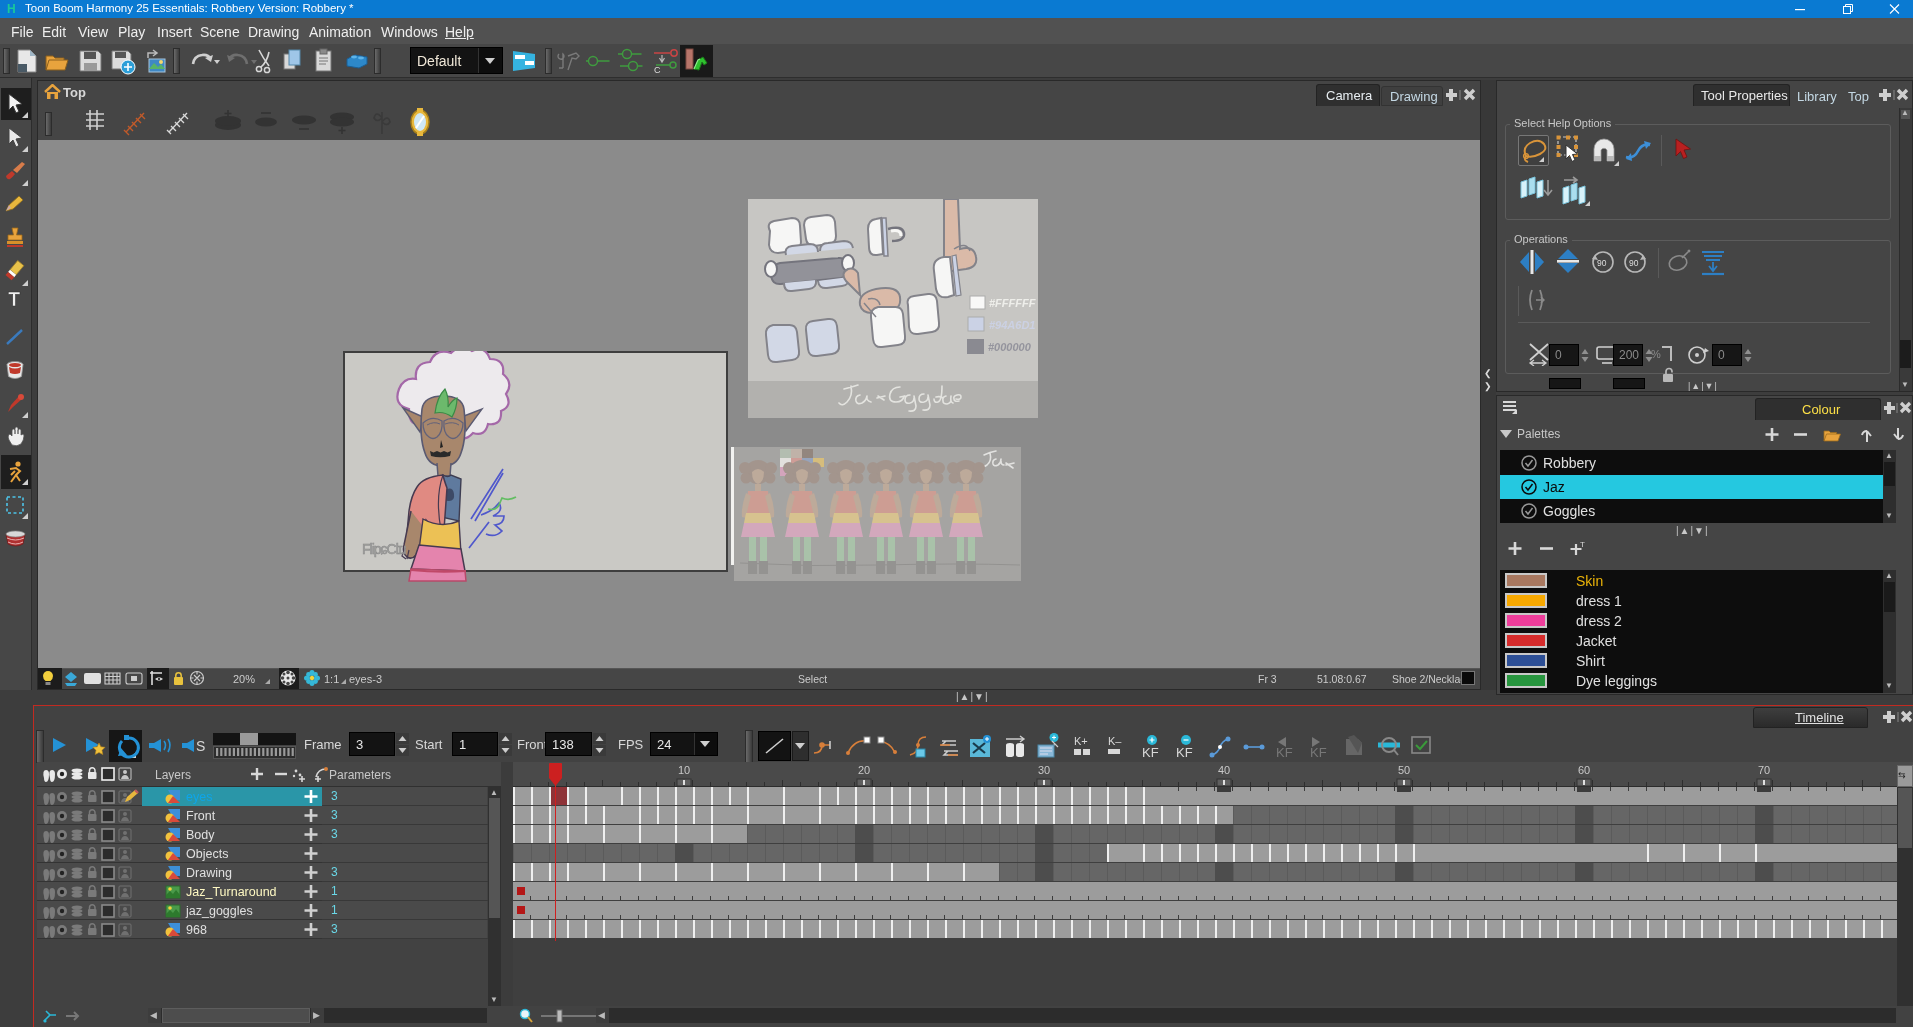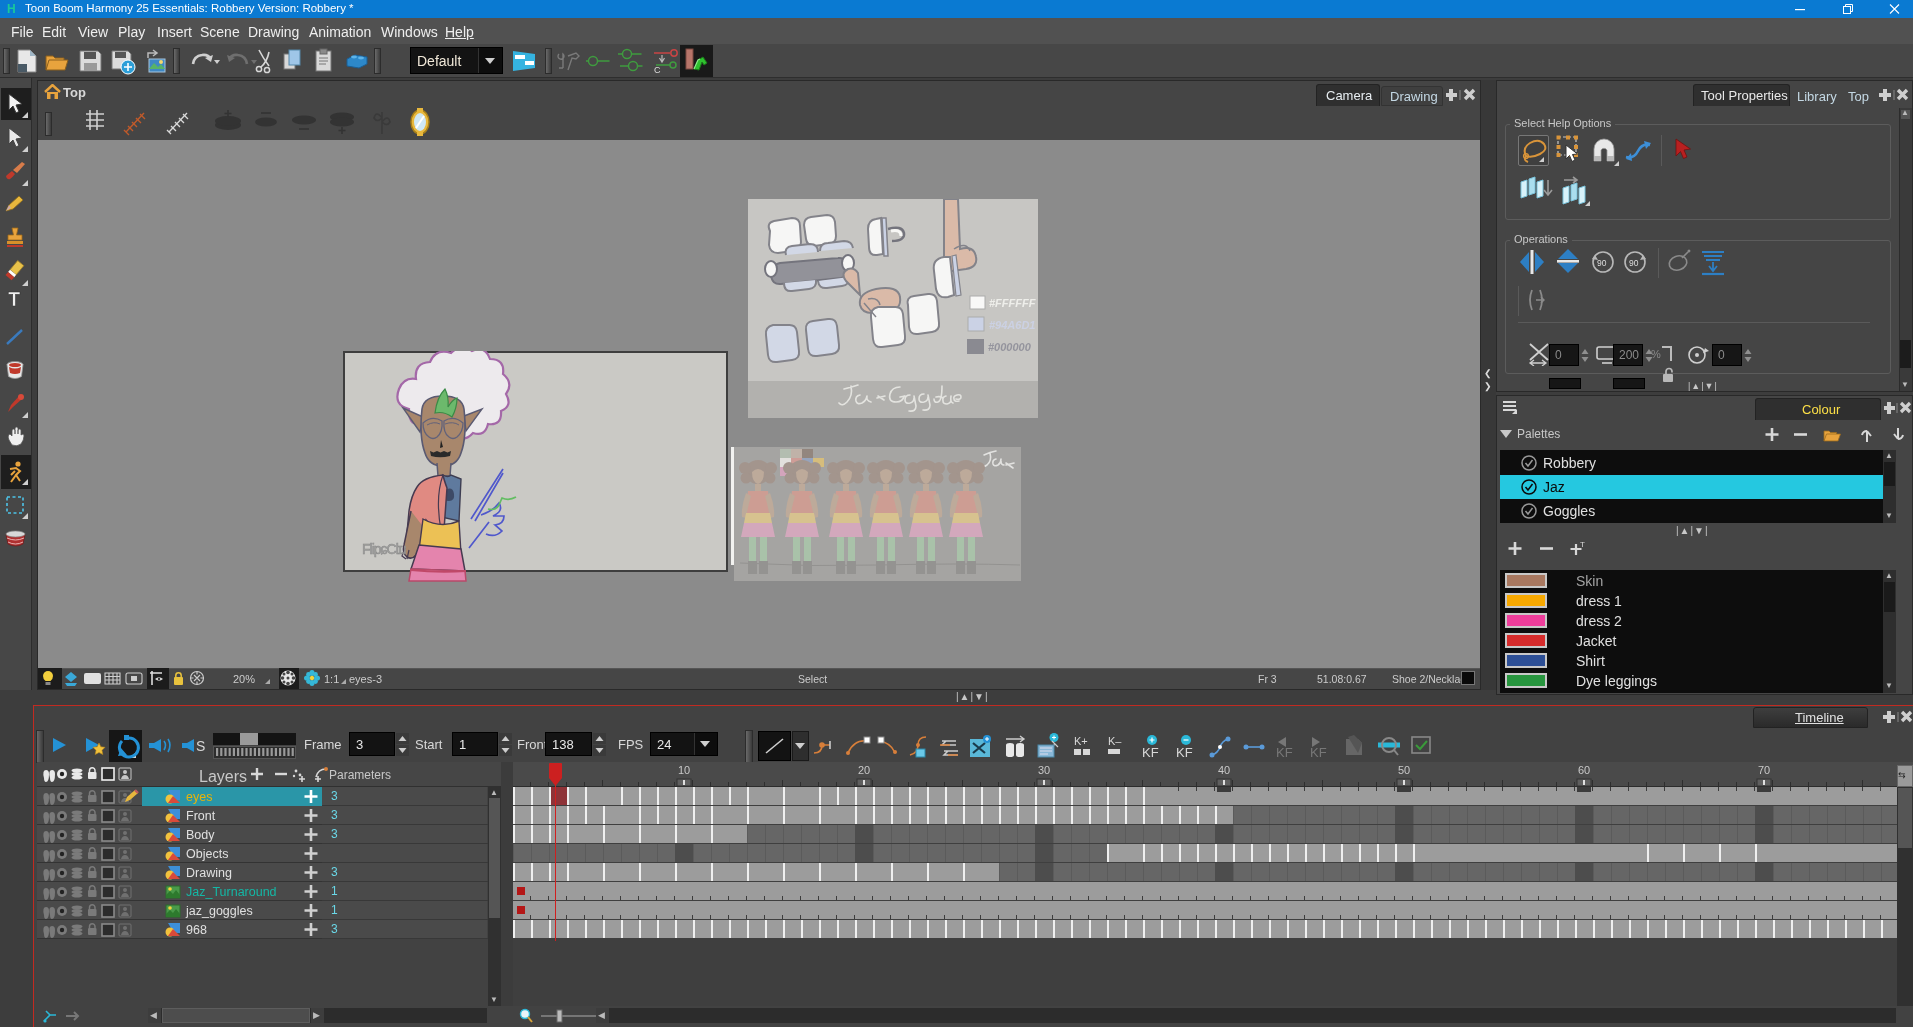--- a/index.html
+++ b/index.html
@@ -793,21 +793,21 @@
 <div class="abs" style="left:1884px;top:462px;width:11px;height:24px;background:#1a1a1a;"></div>
 <div class="txt" style="left:1676px;top:525px;color:#c8c8c8;font-size:10px;letter-spacing:1px;">|▲|▼|</div>
 <svg class="abs" style="left:1506px;top:540px" width="90" height="18" viewBox="0 0 90 18">
  <path d="M9 2 v13 M2.5 8.5 h13" stroke="#d8d8d8" stroke-width="2.6"></path>
  <path d="M34 8.5 h13" stroke="#d8d8d8" stroke-width="2.6"></path>
  <path d="M70 4 v11 M64.5 9 h11" stroke="#d8d8d8" stroke-width="2.2"></path>
  <text x="74" y="7" font-size="8" fill="#d8d8d8">T</text>
 </svg>
 <div class="abs" style="left:1500px;top:570px;width:396px;height:123px;background:#0d0d0d;"></div>
 <div class="abs" style="left:1505px;top:573px;width:42px;height:15px;background:#a87860;border:2px solid #c8c8c8;"></div>
-<div class="txt" style="left:1576px;top:573px;color:#a3a3a3;font-size:14px;">Skin</div>
+<div class="txt" style="left:1576px;top:573px;color:#eab308;font-size:14px;">Skin</div>
 <div class="abs" style="left:1505px;top:593px;width:42px;height:15px;background:#f7a800;border:2px solid #c8c8c8;"></div>
 <div class="txt" style="left:1576px;top:593px;color:#e0e0e0;font-size:14px;">dress 1</div>
 <div class="abs" style="left:1505px;top:613px;width:42px;height:15px;background:#ee3d9b;border:2px solid #c8c8c8;"></div>
 <div class="txt" style="left:1576px;top:613px;color:#e0e0e0;font-size:14px;">dress 2</div>
 <div class="abs" style="left:1505px;top:633px;width:42px;height:15px;background:#d62b2b;border:2px solid #c8c8c8;"></div>
 <div class="txt" style="left:1576px;top:633px;color:#e0e0e0;font-size:14px;">Jacket</div>
 <div class="abs" style="left:1505px;top:653px;width:42px;height:15px;background:#2d4f96;border:2px solid #c8c8c8;"></div>
 <div class="txt" style="left:1576px;top:653px;color:#e0e0e0;font-size:14px;">Shirt</div>
 <div class="abs" style="left:1505px;top:673px;width:42px;height:15px;background:#27953e;border:2px solid #c8c8c8;"></div>
 <div class="txt" style="left:1576px;top:673px;color:#e0e0e0;font-size:14px;">Dye leggings</div>
@@ -1026,21 +1026,21 @@
         <rect x="46" y="6" width="8.5" height="7" rx="1" fill="#e8e8e8"></rect>
         <path d="M47.5 6 v-1.5 a2.7 2.7 0 0 1 5.5 0 V6" fill="none" stroke="#e8e8e8" stroke-width="1.5"></path>
       </g>
  <rect x="60" y="2" width="12" height="12" fill="#2c2c2c" stroke="#f0f0f0" stroke-width="1.6"></rect>
  <g opacity="0.8">
         <rect x="77" y="2" width="12" height="12" rx="1" fill="none" stroke="#e8e8e8" stroke-width="1"></rect>
         <circle cx="83" cy="6" r="2" fill="#e8e8e8"></circle>
         <path d="M79 13 q1 -4 4 -4 q3 0 4 4z" fill="#e8e8e8"></path>
       </g>
 </svg>
-<div class="txt" style="left:155px;top:768px;color:#c8c8c8;font-size:16px;margin-left:44px;">Layers</div>
+<div class="txt" style="left:155px;top:768px;color:#c8c8c8;font-size:12px;">Layers</div>
 <svg class="abs" style="left:250px;top:767px" width="80" height="16" viewBox="0 0 80 16">
  <path d="M7 1 v12 M1 7 h12" stroke="#d8d8d8" stroke-width="2.4"></path>
  <path d="M25 7 h12" stroke="#d8d8d8" stroke-width="2.4"></path>
  <g fill="#d8d8d8">
         <circle cx="46" cy="4" r="1.4"></circle>
         <circle cx="50" cy="8" r="1.4"></circle>
         <circle cx="44" cy="9" r="1.2"></circle>
         <path d="M52 9 v6 m-3 -3 h6" stroke="#d8d8d8" stroke-width="1.6"></path>
       </g>
  <g>
@@ -1077,21 +1077,21 @@
 </svg>
 <svg class="abs" style="left:124px;top:789px" width="16" height="15" viewBox="0 0 16 15">
       <path d="M1 13 l2 -5 l8 -7 l3 3 l-8 7z" fill="#e8b83d"></path>
       <path d="M11 1 l3 3" stroke="#c05a5a" stroke-width="2.4"></path>
     </svg>
 <svg class="abs" style="left:165px;top:789px" width="16" height="15" viewBox="0 0 16 15">
       <path d="M3 1 h12 v10 h-6z" fill="#3d8fd8"></path>
       <circle cx="5" cy="10" r="4.5" fill="#f2c23d"></circle>
       <path d="M8 7 l7 7 h-12z" fill="#d84a3a"></path>
     </svg>
-<div class="txt" style="left:186px;top:790px;color:#eab308;font-size:12.5px;">eyes</div>
+<div class="txt" style="left:186px;top:790px;color:#0ea5e9;font-size:12.5px;">eyes</div>
 <svg class="abs" style="left:303px;top:789px" width="16" height="15" viewBox="0 0 16 15">
       <path d="M8 1 v13 M1.5 7.5 h13" stroke="#fff" stroke-width="2.6"></path>
     </svg>
 <div class="txt" style="left:331px;top:789px;color:#6ad8e8;font-size:12px;">3</div>
 <div class="abs" style="left:322px;top:787px;width:1165px;height:19px;border-bottom:1px solid #383838;"></div>
 <div class="abs" style="left:37px;top:806px;width:450px;height:19px;background:#4a4a4a;border-bottom:1px solid #333;"></div>
 <svg class="abs" style="left:42px;top:808px" width="90" height="16" viewBox="0 0 90 16">
  <g fill="#7a7a7a">
         <path d="M2 12 q-2 -8 2 -8 q3 0 3 4 q0 8 -3 8 q-2 0 -2 -4z"></path>
         <path d="M8 12 q-2 -8 2 -8 q3 0 3 4 q0 8 -3 8 q-2 0 -2 -4z"></path>
@@ -1251,21 +1251,21 @@
         <rect x="77" y="2" width="12" height="12" rx="1" fill="none" stroke="#7a7a7a" stroke-width="1"></rect>
         <circle cx="83" cy="6" r="2" fill="#7a7a7a"></circle>
         <path d="M79 13 q1 -4 4 -4 q3 0 4 4z" fill="#7a7a7a"></path>
       </g>
 </svg>
 <svg class="abs" style="left:165px;top:884px" width="16" height="15" viewBox="0 0 16 15">
       <rect x="1" y="2" width="14" height="12" fill="#4a9a4a" stroke="#2a6a2a"></rect>
       <path d="M1 11 l4 -4 l3 3 l3 -4 l4 5 v3 h-14z" fill="#2d7a2d"></path>
       <circle cx="5" cy="5" r="1.8" fill="#f2d53d"></circle>
     </svg>
-<div class="txt" style="left:186px;top:885px;color:#14b8a6;font-size:12.5px;">Jaz_Turnaround</div>
+<div class="txt" style="left:186px;top:885px;color:#fef9c3;font-size:12.5px;">Jaz_Turnaround</div>
 <svg class="abs" style="left:303px;top:884px" width="16" height="15" viewBox="0 0 16 15">
       <path d="M8 1 v13 M1.5 7.5 h13" stroke="#d0d0d0" stroke-width="2.6"></path>
     </svg>
 <div class="txt" style="left:331px;top:884px;color:#6ad8e8;font-size:12px;">1</div>
 <div class="abs" style="left:322px;top:882px;width:1165px;height:19px;border-bottom:1px solid #383838;"></div>
 <div class="abs" style="left:37px;top:901px;width:450px;height:19px;background:#4a4a4a;border-bottom:1px solid #333;"></div>
 <svg class="abs" style="left:42px;top:903px" width="90" height="16" viewBox="0 0 90 16">
  <g fill="#7a7a7a">
         <path d="M2 12 q-2 -8 2 -8 q3 0 3 4 q0 8 -3 8 q-2 0 -2 -4z"></path>
         <path d="M8 12 q-2 -8 2 -8 q3 0 3 4 q0 8 -3 8 q-2 0 -2 -4z"></path>

